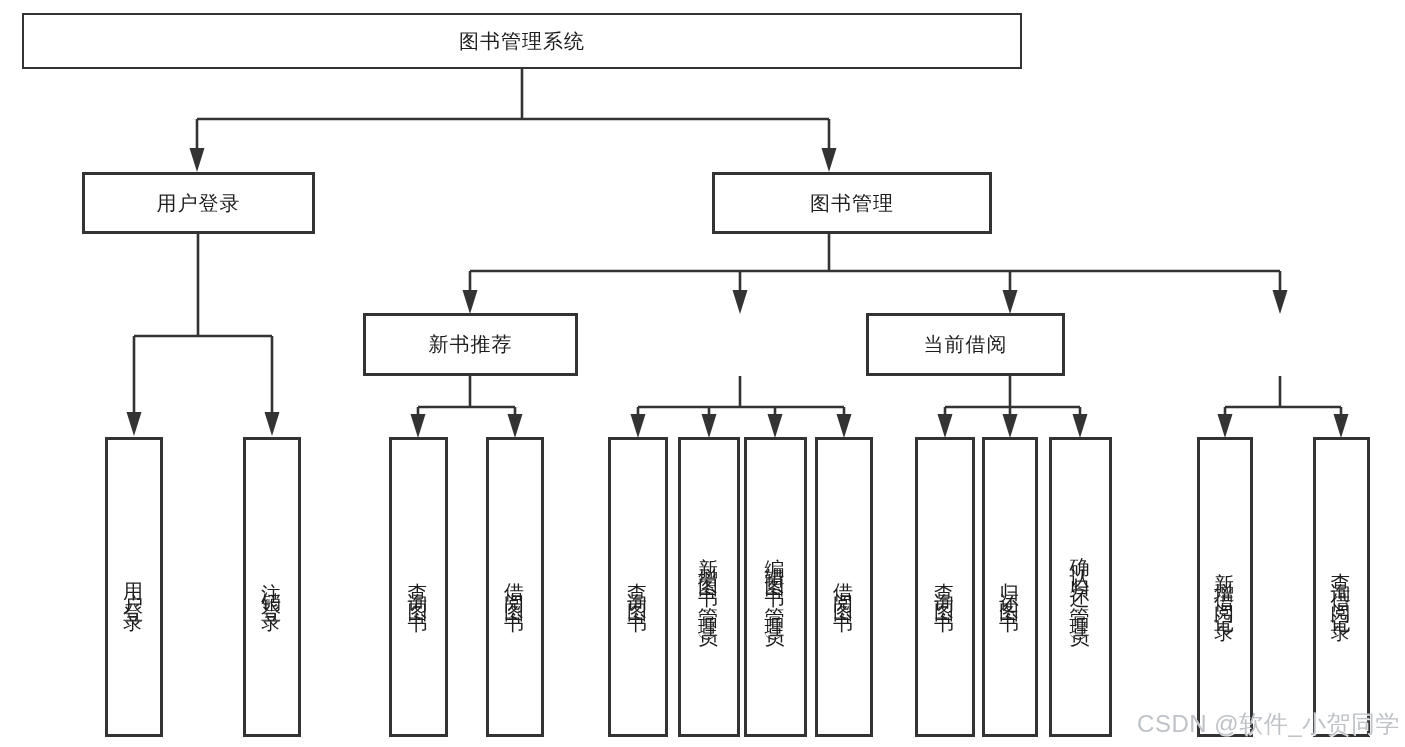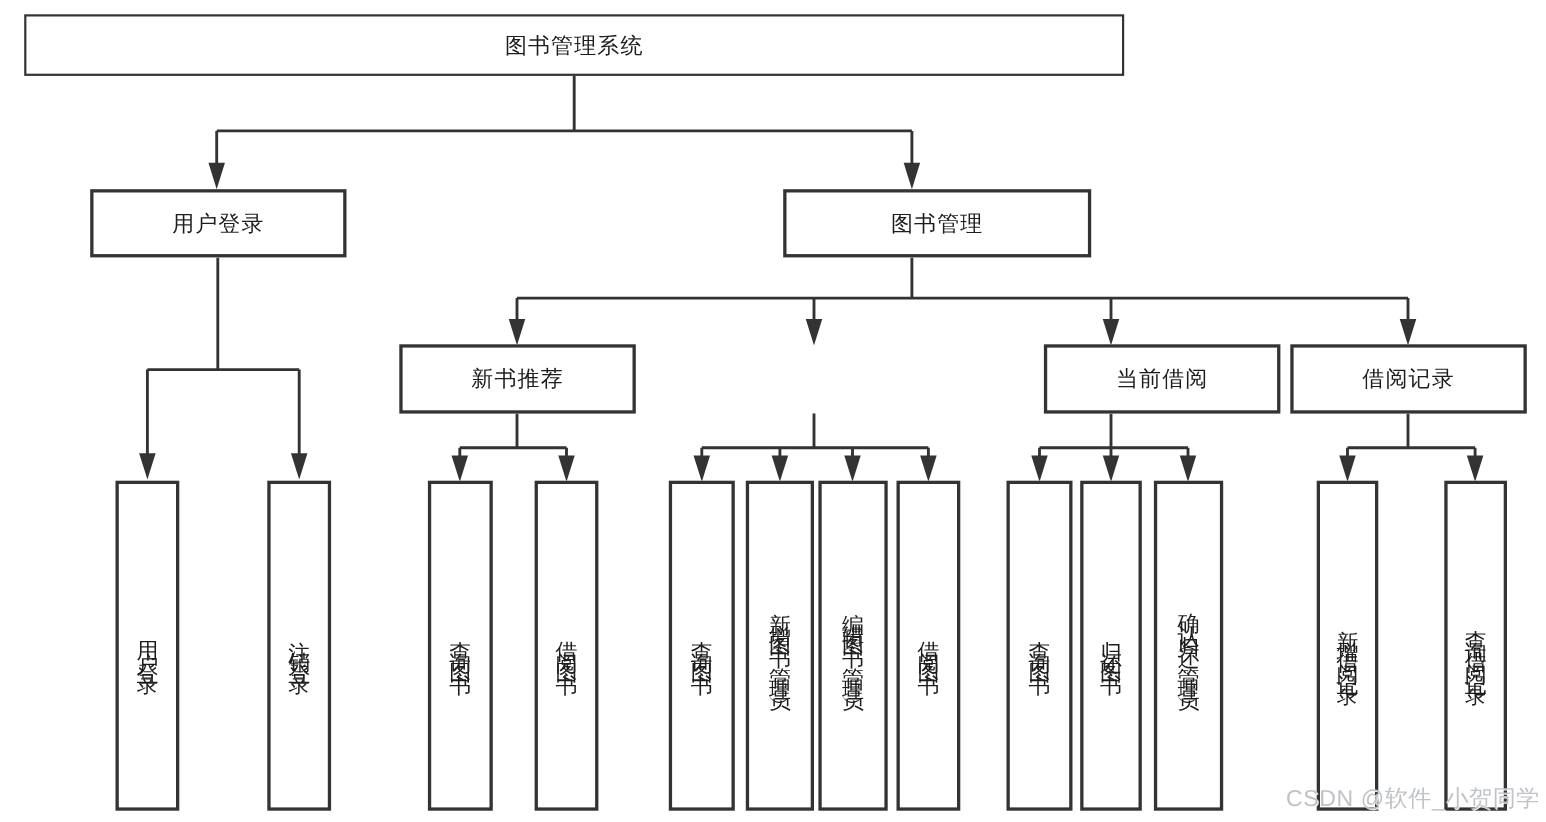--- a/index.html
+++ b/index.html
@@ -59,21 +59,21 @@
     writing-mode: vertical-rl;
     text-orientation: mixed;
     letter-spacing: 10px;
     font-size: 20px;
   }
 
   .watermark {
     position: absolute;
     right: 5px;
     bottom: 7px;
-    font-size: 21px;
+    font-size: 24px;
     letter-spacing: 0.5px;
     color: var(--watermark);
     text-shadow: 1px 1px 0 rgba(255,255,255,0.9);
   }
 </style>
 </head>
 <body>
 
 <div class="canvas">
 
@@ -119,22 +119,21 @@
       <use href="#arrowhead" x="1341" y="438"></use>
     </g>
   </svg>
 
   <div class="node root">图书管理系统</div>
 
   <div class="node h2" style="left:82px;width:233px">用户登录</div>
   <div class="node h2" style="left:712px;width:280px">图书管理</div>
 
   <div class="node h3" style="left:363px;width:215px">新书推荐</div>
-  <div class="node h3" style="left:949px;width:215px">当前借阅</div>
-  <div class="node h3" style="left:1173px;width:215px">借阅记录</div>
+  <div class="node h3" style="left:866px;width:199px">当前借阅</div>
 
   <div class="node vbox" style="left:105px;width:58px">用户登录</div>
   <div class="node vbox" style="left:243px;width:58px">注销登录</div>
 
   <div class="node vbox" style="left:389px;width:59px">查询图书</div>
   <div class="node vbox" style="left:486px;width:58px">借阅图书</div>
 
   <div class="node vbox" style="left:608px;width:60px">查询图书</div>
   <div class="node vbox" style="left:678px;width:62px">新增图书（管理员）</div>
   <div class="node vbox" style="left:744px;width:63px">编辑图书（管理员）</div>

